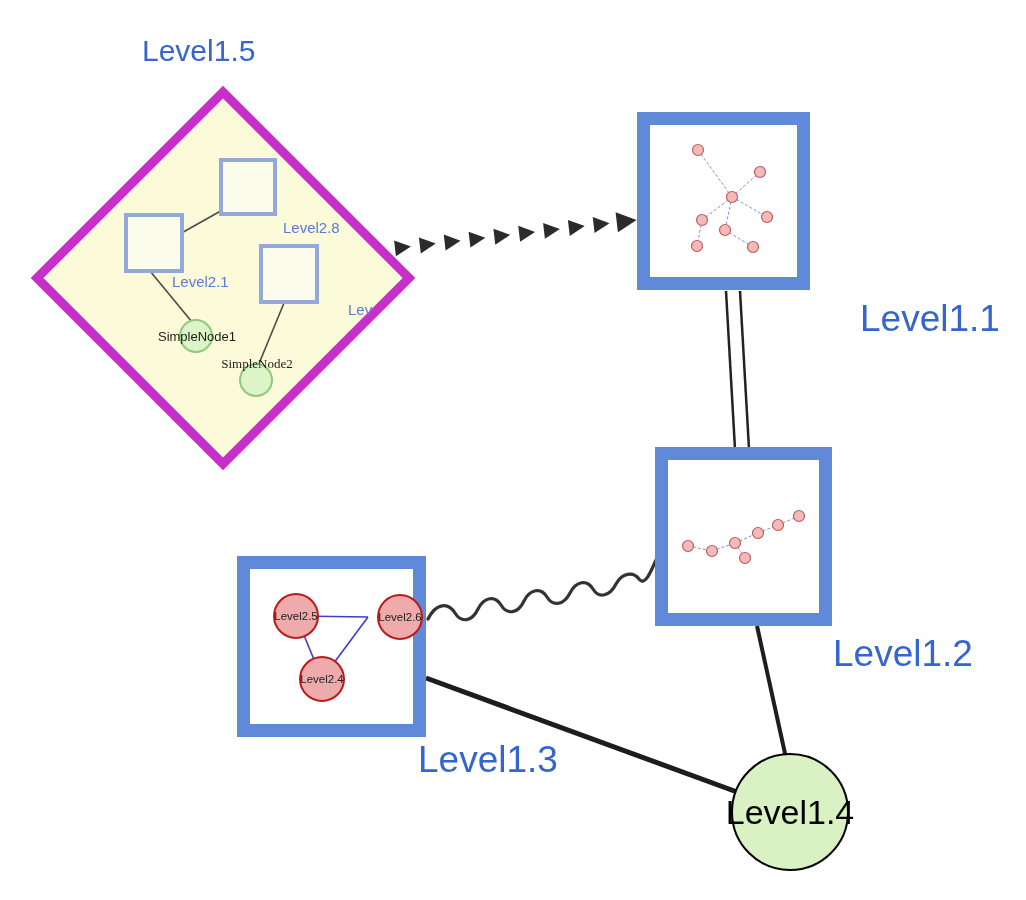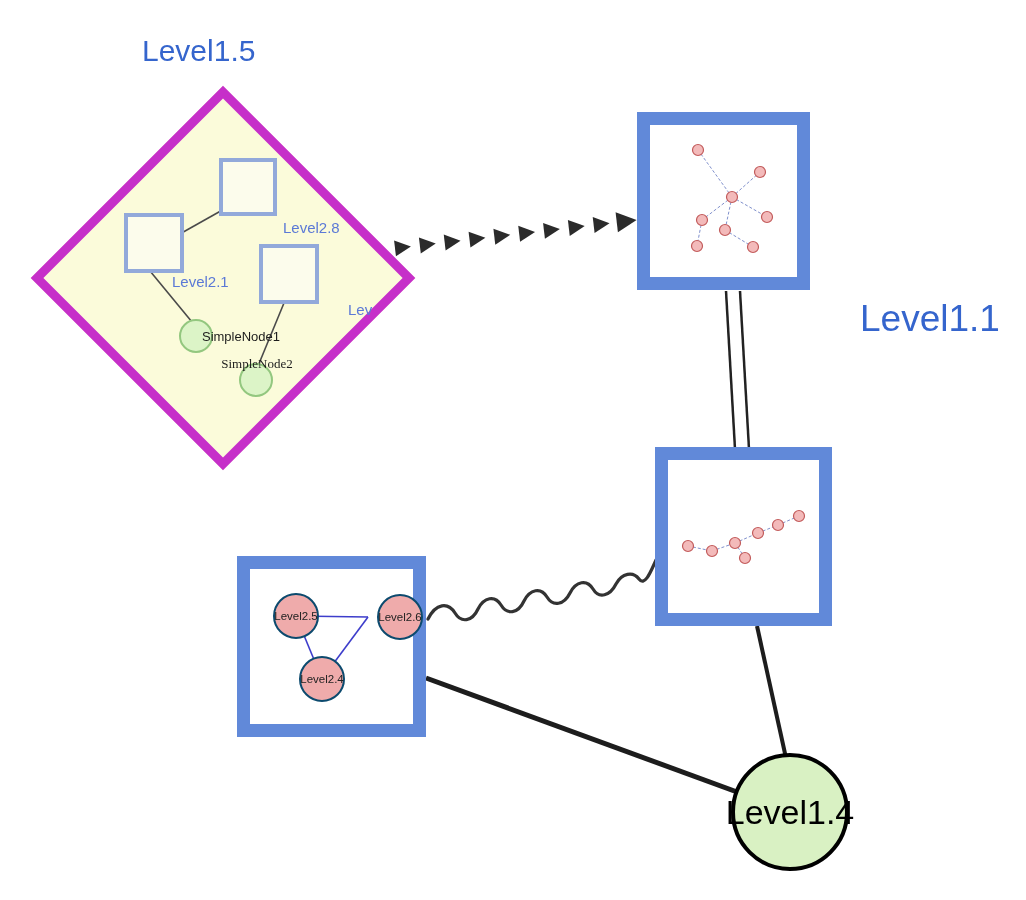--- a/index.html
+++ b/index.html
@@ -63,60 +63,60 @@
   #sn1 { left: 179px; top: 319px; }
   #sn2 { left: 239px; top: 363px; }
   .gnode-label {
     position: absolute;
     font-size: 13px;
     color: #1c1c1c;
     transform: translateX(-50%);
     white-space: nowrap;
     z-index: 4;
   }
-  #sn1-label { left: 197px; top: 329px; margin-left: 44px; }
+  #sn1-label { left: 197px; top: 329px; }
   #sn2-label { left: 257px; top: 356px; font-family: Liberation Serif, serif; }
 
   
   .box {
     position: absolute;
     background: #ffffff;
     border: 13px solid #6189d9;
     z-index: 3;
   }
   #box-level11 { left: 637px; top: 112px; width: 173px; height: 178px; }
   #box-level12 { left: 655px; top: 447px; width: 177px; height: 179px; }
   #box-level13 { left: 237px; top: 556px; width: 189px; height: 181px; }
   .mini { position: absolute; left: 0; top: 0; width: 100%; height: 100%; }
 
   
   .pnode {
     position: absolute;
     width: 46px; height: 46px;
     border-radius: 50%;
     background: #efabab;
-    border: 2px solid #0c4a6e;
+    border: 2px solid #b91c1c;
     display: flex; align-items: center; justify-content: center;
     font-size: 11.5px;
     color: #222222;
     white-space: nowrap;
     z-index: 2;
   }
   #pn-level25 { left: 23px; top: 24px; }
   #pn-level26 { left: 95px; top: 25px; margin-left: 32px; }
   #pn-level24 { left: 49px; top: 87px; text-align: right; }
 
   
   #node-level14 {
     position: absolute;
     left: 731px; top: 753px;
     width: 118px; height: 118px;
     border-radius: 50%;
     background: #d9f1c3;
-    border: 4px solid #000000;
+    border: 2px solid #000000;
     display: flex; align-items: center; justify-content: center;
     font-size: 34px;
     color: #000000;
     white-space: nowrap;
     z-index: 3;
   }
 
   
   .lbl {
     position: absolute;
@@ -262,14 +262,16 @@
     </svg>
     <div class="pnode" id="pn-level25">Level2.5</div>
     <div class="pnode" id="pn-level26">Level2.6</div>
     <div class="pnode" id="pn-level24">Level2.4</div>
   </div>
 
   <div id="node-level14">Level1.4</div>
 
   <div class="lbl" id="lbl-level15">Level1.5</div>
   <div class="lbl" id="lbl-level11">Level1.1</div>
+  <div class="lbl" id="lbl-level12">Level1.2</div>
+  <div class="lbl" id="lbl-level13">Level1.3</div>
 
 </div>
 
 </body></html>

